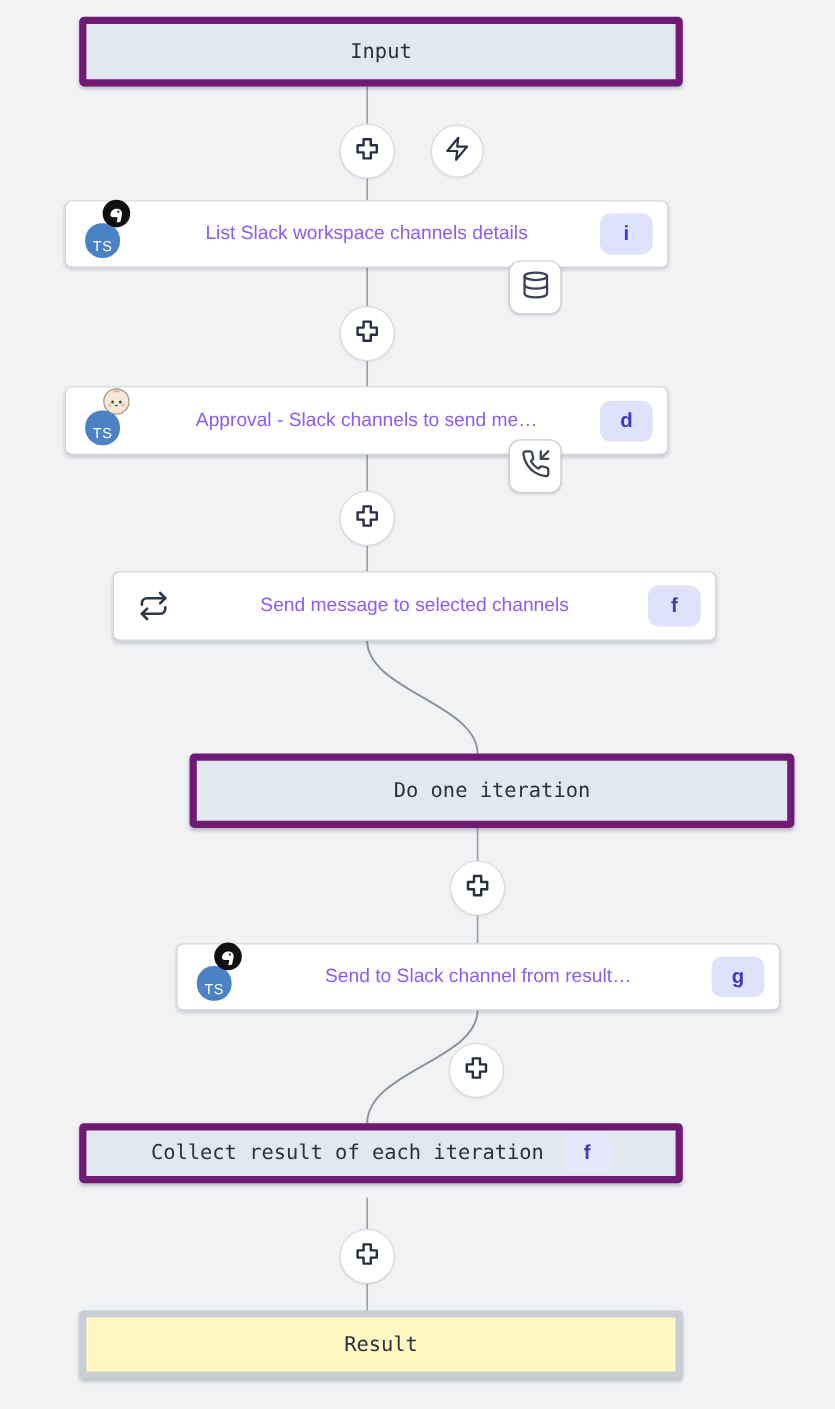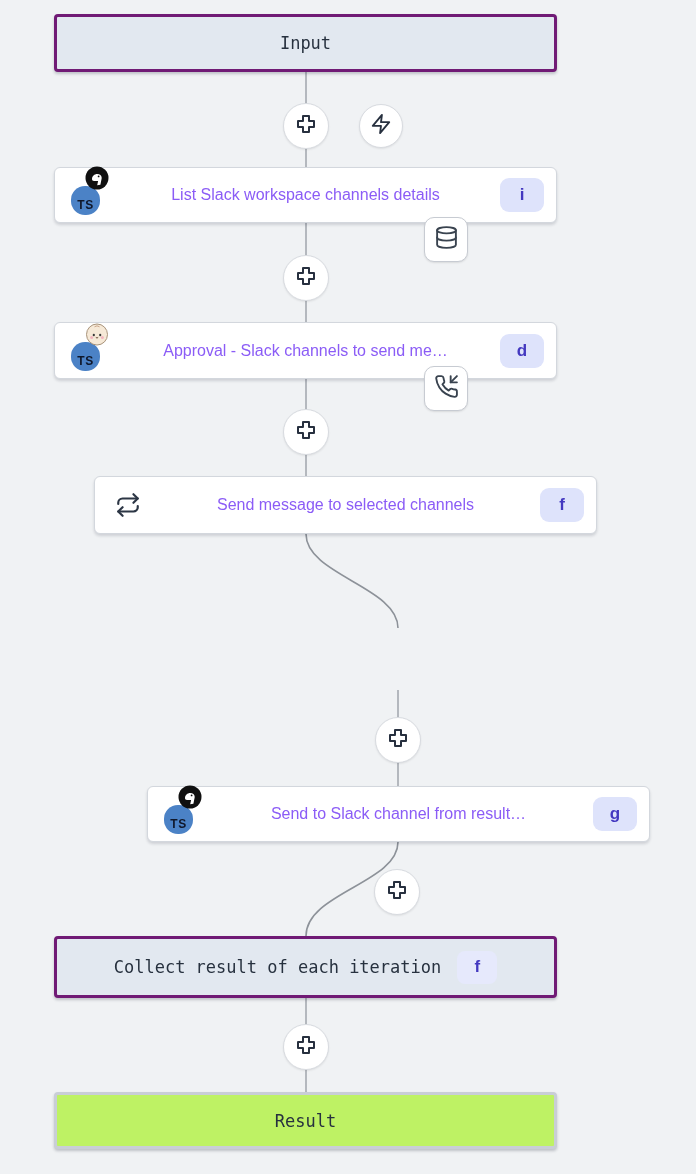--- a/index.html
+++ b/index.html
@@ -9,29 +9,30 @@
     font-family:"Liberation Sans",sans-serif;
     position:relative;
   }
   .canvas{position:absolute;inset:0;}
   .wires{position:absolute;inset:0;z-index:1;pointer-events:none;}
 
   
   .vbox{
     position:absolute;z-index:3;
     background:#e2e8f0;
-    border:3px solid #701a75;
+    border:6px solid #701a75;
     border-radius:4px;
     box-shadow:0 2px 3px rgba(15,23,42,.22);
     display:flex;align-items:center;justify-content:center;
     font-family:"DejaVu Sans Mono","Liberation Mono",monospace;
     font-size:17px;color:#27313f;
     box-sizing:border-box;
-  }
-  .vbox.white{background:#bef264;border-color:#c9ced6;}
+    margin-left:12px;
+  }
+  .vbox.white{background:#fef9c3;border-color:#c9ced6;}
 
   
   .node{
     position:absolute;z-index:3;
     background:#ffffff;
     border:1px solid #d3d7dd;
     border-radius:6px;
     box-shadow:0 2px 3px rgba(15,23,42,.15);
     box-sizing:border-box;
   }
@@ -48,21 +49,21 @@
     display:flex;align-items:center;justify-content:center;
   }
   .badge.inline{
     position:static;transform:none;margin-left:16px;
     width:40px;height:33px;border-radius:8px;background:#e6e9fc;
     font-family:"Liberation Sans",sans-serif;
   }
   .lang-wrap{position:absolute;left:16px;top:50%;transform:translateY(-50%);width:44px;height:34px;}
   .ts-square{
     position:absolute;left:0;bottom:-3px;width:29px;height:29px;border-radius:14px;
-    background:#4b82c6;color:#0f172a;font-weight:bold;font-size:12px;
+    background:#4b82c6;color:#ffffff;font-weight:normal;font-size:12px;
     display:flex;align-items:flex-end;justify-content:center;padding-bottom:3px;
     box-sizing:border-box;letter-spacing:.5px;
   }
   .runtime-bubble{position:absolute;left:14px;top:-12px;width:24px;height:24px;}
   .step-icon{position:absolute;left:20px;top:50%;transform:translateY(-50%);width:26px;height:26px;}
 
   
   .attach{
     position:absolute;z-index:5;width:44px;height:45px;
     background:#ffffff;border:1px solid #c7cbd2;border-radius:10px;
@@ -192,20 +193,23 @@
       <svg width="26" height="26" viewBox="0 0 24 24" fill="none" stroke="#2c3645" stroke-width="2" stroke-linecap="round" stroke-linejoin="round">
           <path d="m17 2 4 4-4 4"></path>
           <path d="M3 11v-1a4 4 0 0 1 4-4h14"></path>
           <path d="m7 22-4-4 4-4"></path>
           <path d="M21 13v1a4 4 0 0 1-4 4H3"></path>
         </svg>
     </span>
     <div class="badge">f</div>
   </div>
 
+  <div class="vbox" style="left:146px;top:628px;width:504px;height:62px;">
+    <span>Do one iteration</span>
+  </div>
 
   <div class="cbtn plus" style="left:375px;top:717px;">
     <span>
       <svg width="22" height="22" viewBox="0 0 22 22">
           <path d="M8 3 H14 V8 H19 V14 H14 V19 H8 V14 H3 V8 H8 Z" fill="#fff" stroke="#27303f" stroke-width="2" stroke-linejoin="round"></path>
         </svg>
     </span>
   </div>
 
   <div class="node" style="left:147px;top:786px;width:503px;height:56px;">
@@ -224,21 +228,21 @@
   </div>
 
   <div class="cbtn plus" style="left:374px;top:869px;">
     <span>
       <svg width="22" height="22" viewBox="0 0 22 22">
           <path d="M8 3 H14 V8 H19 V14 H14 V19 H8 V14 H3 V8 H8 Z" fill="#fff" stroke="#27303f" stroke-width="2" stroke-linejoin="round"></path>
         </svg>
     </span>
   </div>
 
-  <div class="vbox" style="left:54px;top:936px;width:503px;height:62px;">
+  <div class="vbox" style="left:54px;top:936px;width:503px;height:50px;">
     <span>Collect result of each iteration</span>
     <span class="badge inline">f</span>
   </div>
 
   <div class="cbtn plus" style="left:283px;top:1024px;">
     <span>
       <svg width="22" height="22" viewBox="0 0 22 22">
           <path d="M8 3 H14 V8 H19 V14 H14 V19 H8 V14 H3 V8 H8 Z" fill="#fff" stroke="#27303f" stroke-width="2" stroke-linejoin="round"></path>
         </svg>
     </span>

